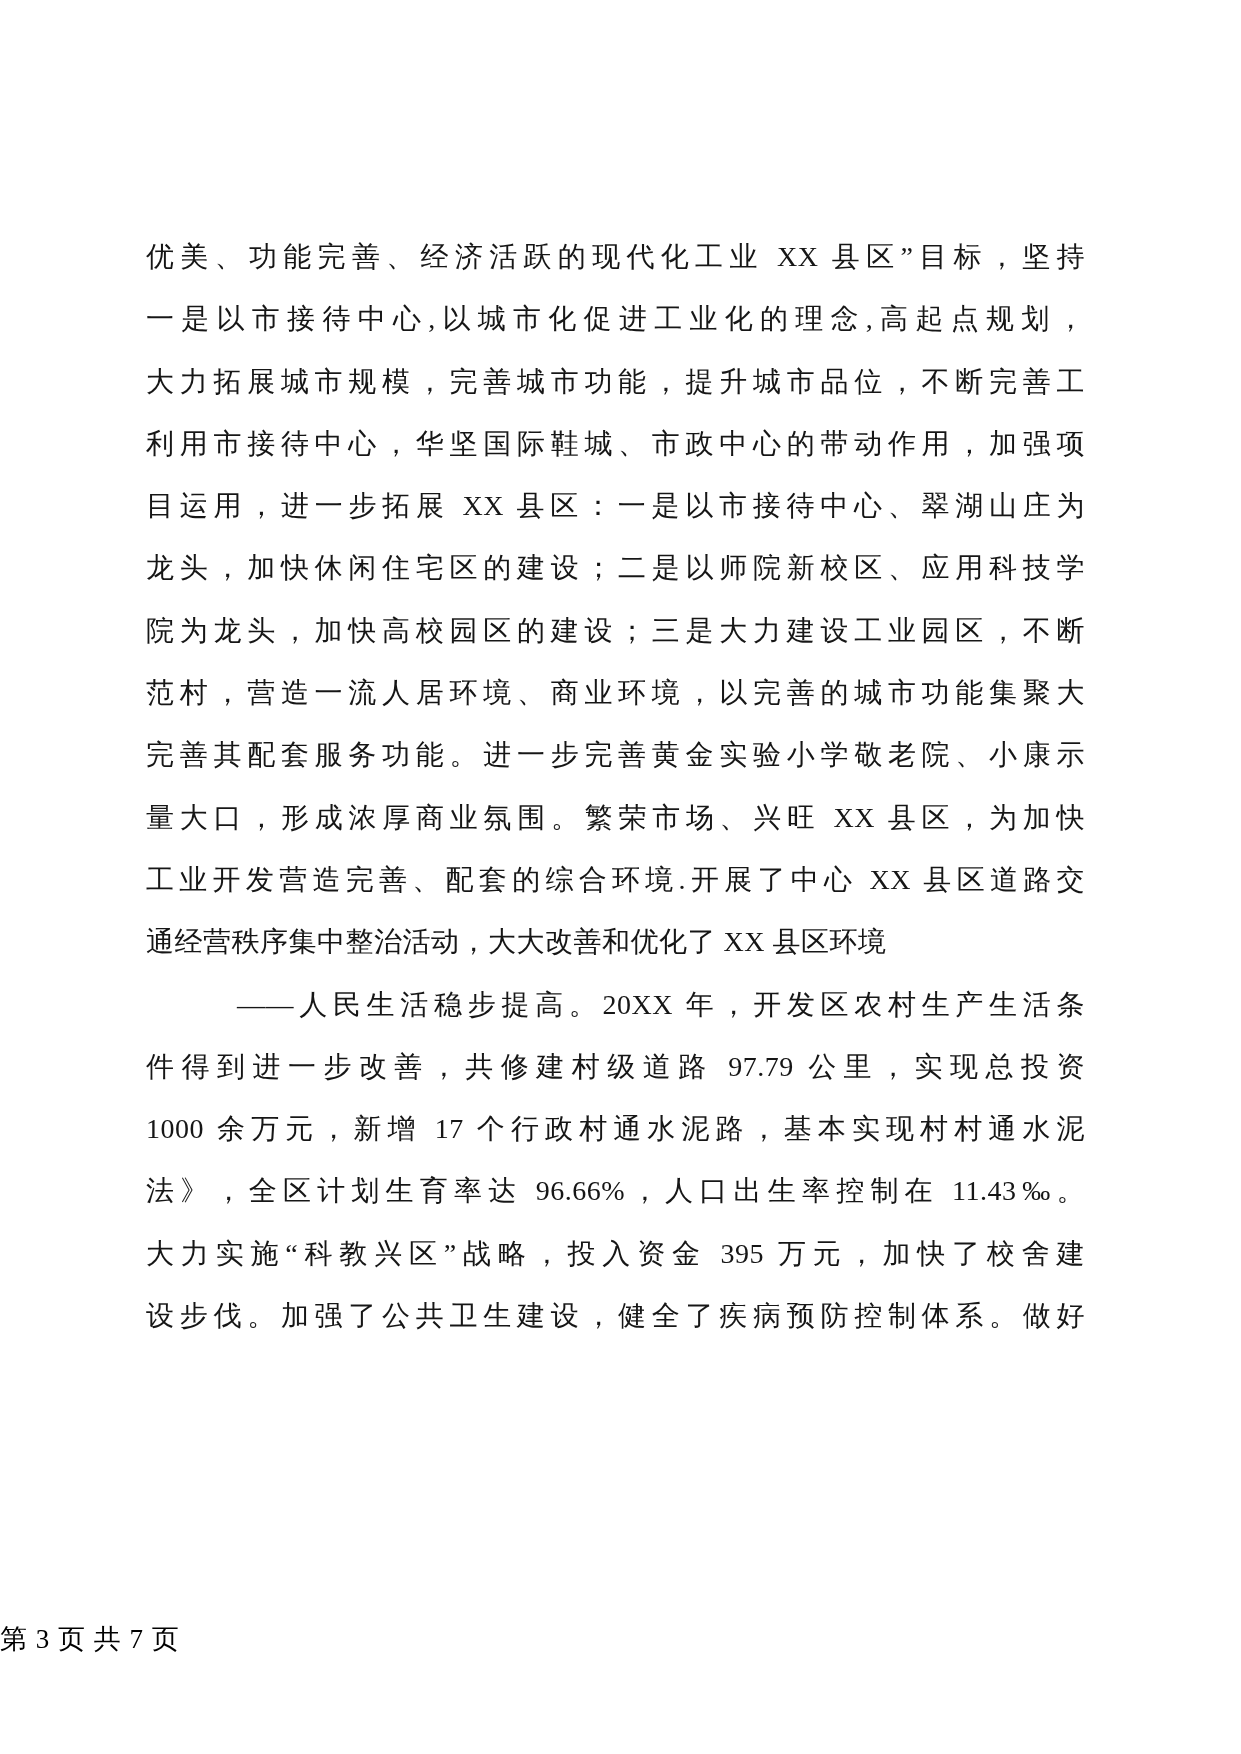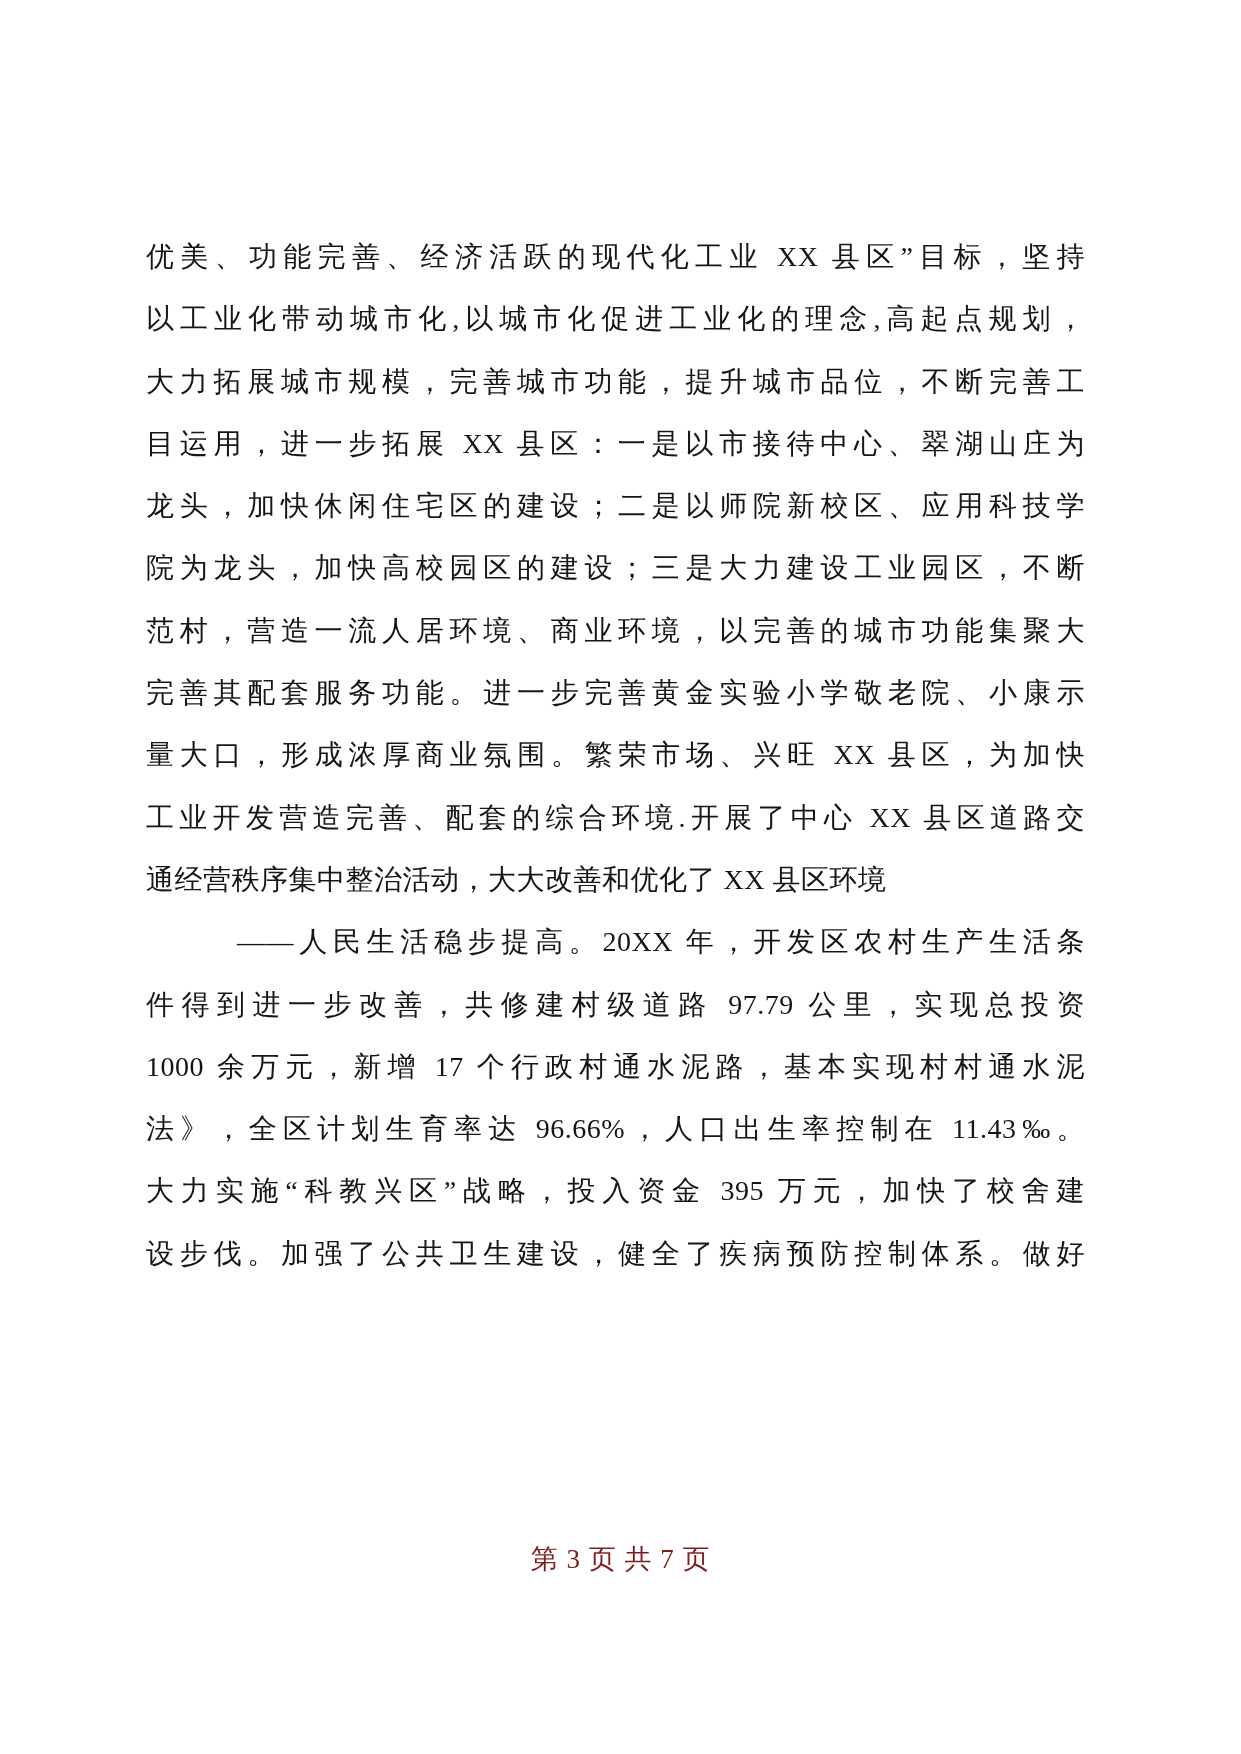--- a/index.html
+++ b/index.html
@@ -36,38 +36,39 @@
     text-justify: inter-character;
     white-space: normal;
     letter-spacing: 0.5px;
   }
   .line.para-end {
     text-align-last: left;
   }
   .footer {
     position: absolute;
     left: 0;
-    top: 1542px;
+    top: 1622px;
     width: 100%;
-    text-align: center;
+    text-align: left;
     font-size: 27px;
     line-height: 34px;
-    color: #7f1d1d;
+    color: #000000;
     letter-spacing: 1px;
   }
 </style>
 </head>
 <body>
 
 <div class="page">
   <div class="doc-body">
       <div class="paragraph">
         <div class="line">优美、功能完善、经济活跃的现代化工业 XX 县区”目标，坚持</div>
-        <div class="line">以工业化带动城市化,以城市化促进工业化的理念,高起点规划，</div>
+        <div class="line">一是以市接待中心,以城市化促进工业化的理念,高起点规划，</div>
         <div class="line">大力拓展城市规模，完善城市功能，提升城市品位，不断完善工</div>
+        <div class="line">利用市接待中心，华坚国际鞋城、市政中心的带动作用，加强项</div>
         <div class="line">目运用，进一步拓展 XX 县区：一是以市接待中心、翠湖山庄为</div>
         <div class="line">龙头，加快休闲住宅区的建设；二是以师院新校区、应用科技学</div>
         <div class="line">院为龙头，加快高校园区的建设；三是大力建设工业园区，不断</div>
         <div class="line">范村，营造一流人居环境、商业环境，以完善的城市功能集聚大</div>
         <div class="line">完善其配套服务功能。进一步完善黄金实验小学敬老院、小康示</div>
         <div class="line">量大口，形成浓厚商业氛围。繁荣市场、兴旺 XX 县区，为加快</div>
         <div class="line">工业开发营造完善、配套的综合环境.开展了中心 XX 县区道路交</div>
         <div class="line para-end">通经营秩序集中整治活动，大大改善和优化了 XX 县区环境</div>
       </div>
       <div class="paragraph">

